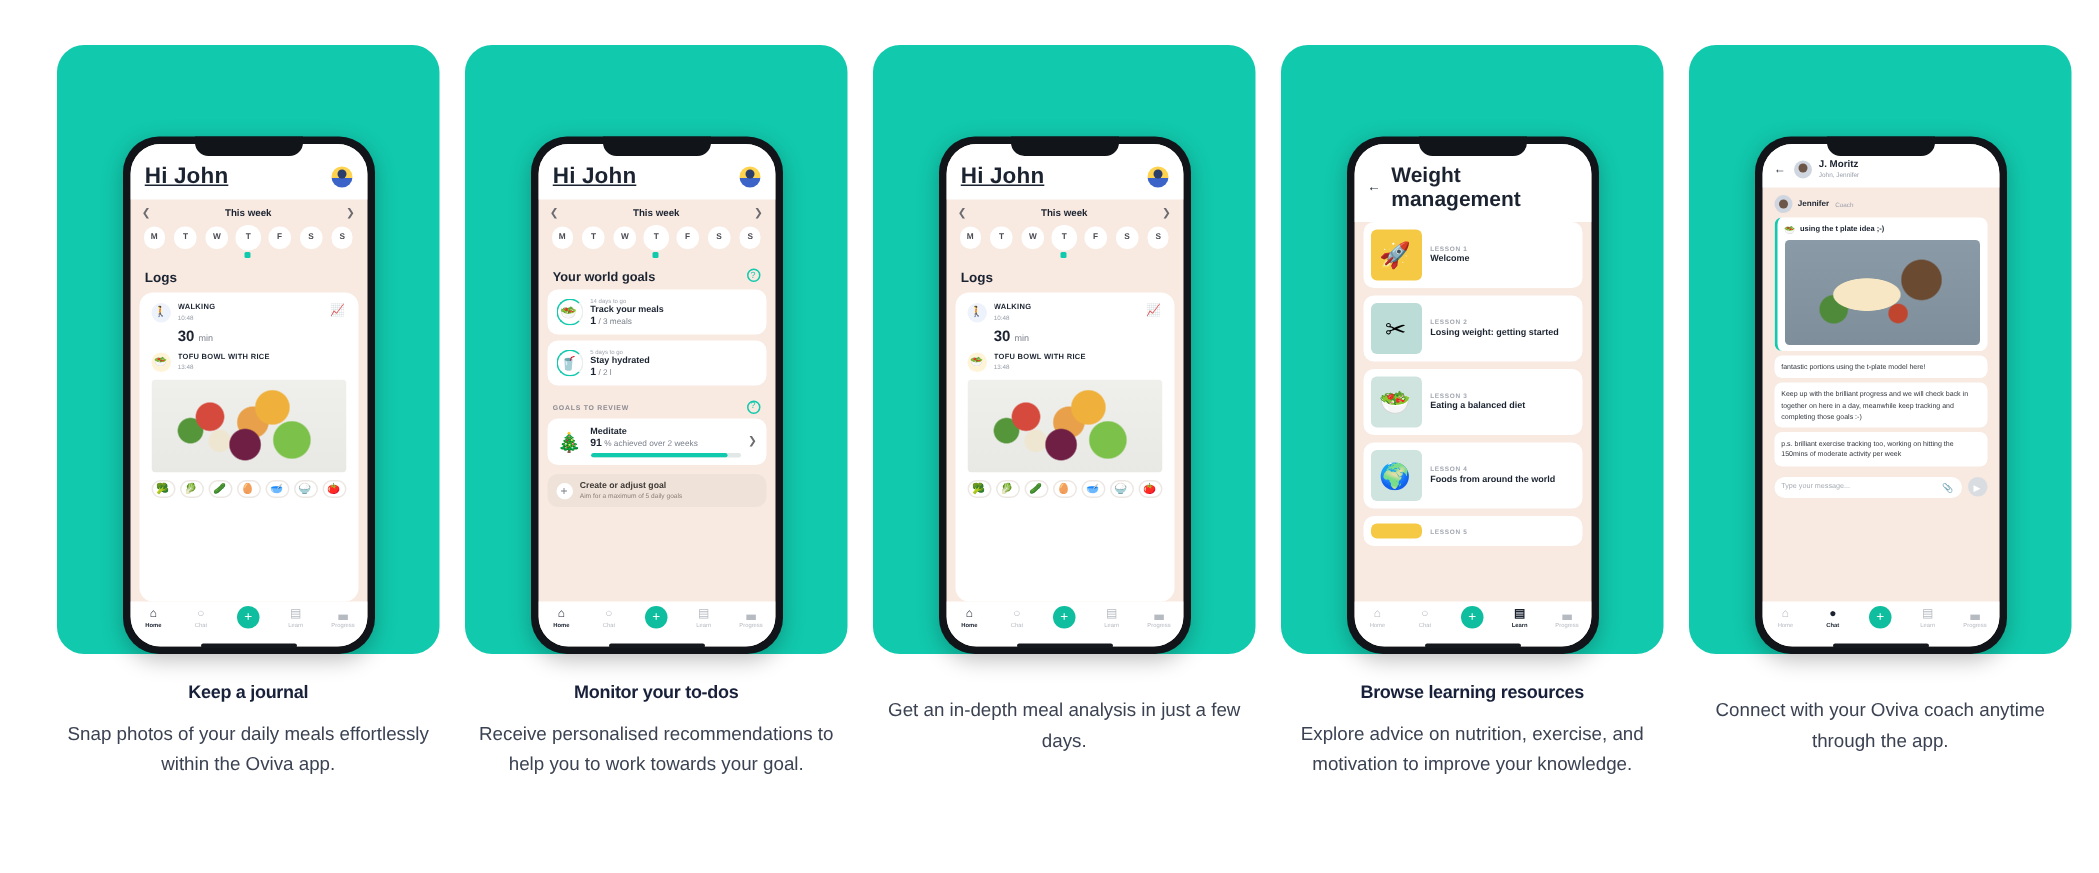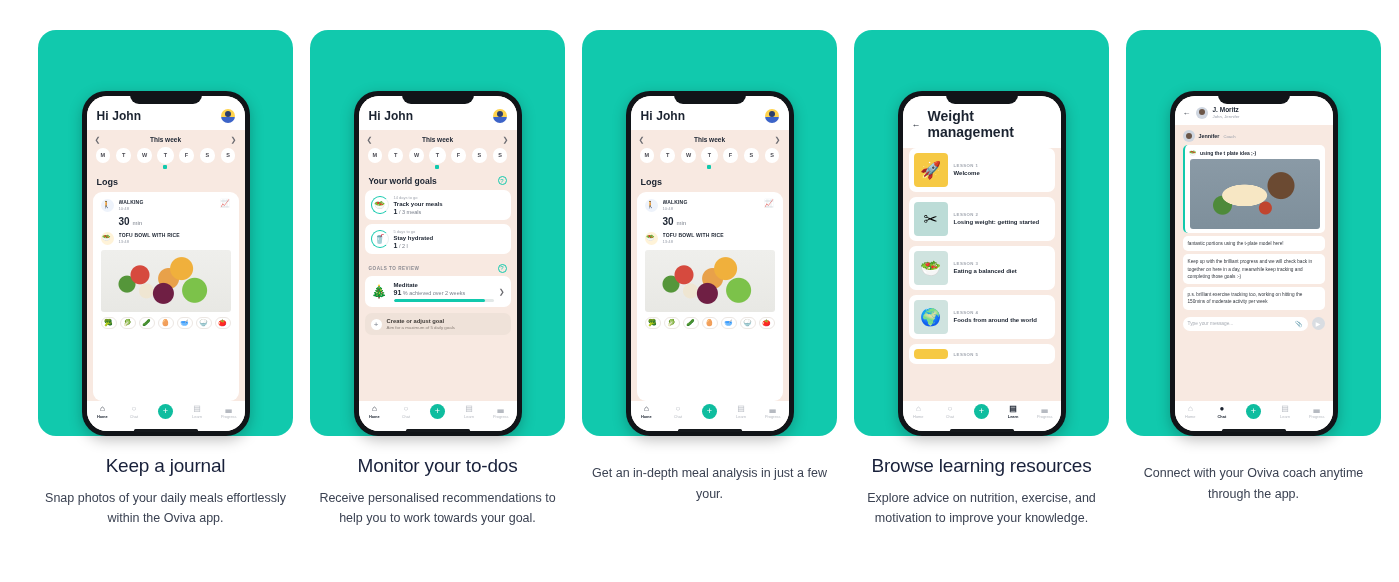--- a/index.html
+++ b/index.html
@@ -50,21 +50,21 @@
     position: absolute; bottom: 4px; left: 50%; transform: translateX(-50%);
     width: 64px; height: 3px; border-radius: 2px; background: #15181c; z-index: 30;
   }
 
   
   .appbar {
     background: #fff; padding: 13px 10px 7px 10px;
     display: flex; align-items: center; justify-content: space-between;
     flex: 0 0 auto;
   }
-  .hi { font-size: 12px; font-weight: 700; color: #1b2330; letter-spacing: .1px; }
+  .hi { font-size: 15px; font-weight: 700; color: #1b2330; letter-spacing: .1px; text-decoration: underline; }
   .avatar-sm {
     width: 14px; height: 14px; border-radius: 50%;
     background: linear-gradient(#ffd34d 55%, #3c64c8 55%);
     position: relative; overflow: hidden;
   }
   .avatar-sm:after {
     content:""; position:absolute; top:2px; left:4px; width:6px; height:6px;
     border-radius:50%; background:#2c3e6b;
   }
 
@@ -203,21 +203,21 @@
   .tab .ti { font-size: 8px; color:#b6bac1; line-height: 1; }
   .tab .tl { font-size: 3.9px; color:#b6bac1; }
   .tab.active .ti, .tab.active .tl { color:#1b2330; font-weight:700; }
   .tab.fab .ti {
     width: 15px; height:15px; border-radius:50%; background:#0fbd9f; color:#fff;
     display:flex; align-items:center; justify-content:center; font-size:9px; margin-top:-1px;
   }
 
   
   .cap { padding: 18px 4px 0 4px; text-align: center; }
-  .cap h3 { font-size: 19px; font-weight: 400; color: #18203a; line-height: 1.3; letter-spacing: -.2px; }
+  .cap h3 { font-size: 12px; font-weight: 700; color: #18203a; line-height: 1.3; letter-spacing: -.2px; }
   .cap p { font-size: 12.5px; color: #3b4252; line-height: 1.65; margin-top: 9px; }
 </style>
 </head>
 <body>
 
 <div class="stage">
   <div class="cards">
 
     <div class="card">
       <div class="panel">
@@ -475,21 +475,21 @@
                 </div>
               <div class="tab">
                   <span class="ti">▃</span>
                   <span class="tl">Progress</span>
                 </div>
             </div>
           </div>
         </div>
       </div>
       <div class="cap">
-        <p>Get an in-depth meal analysis in just a few your.</p>
+        <p>Get an in-depth meal analysis in just a few days.</p>
       </div>
     </div>
 
     <div class="card">
       <div class="panel">
         <div class="phone">
           <div class="notch"></div>
           <div class="homebar"></div>
           <div class="screen">
             <div class="learn-bar">

